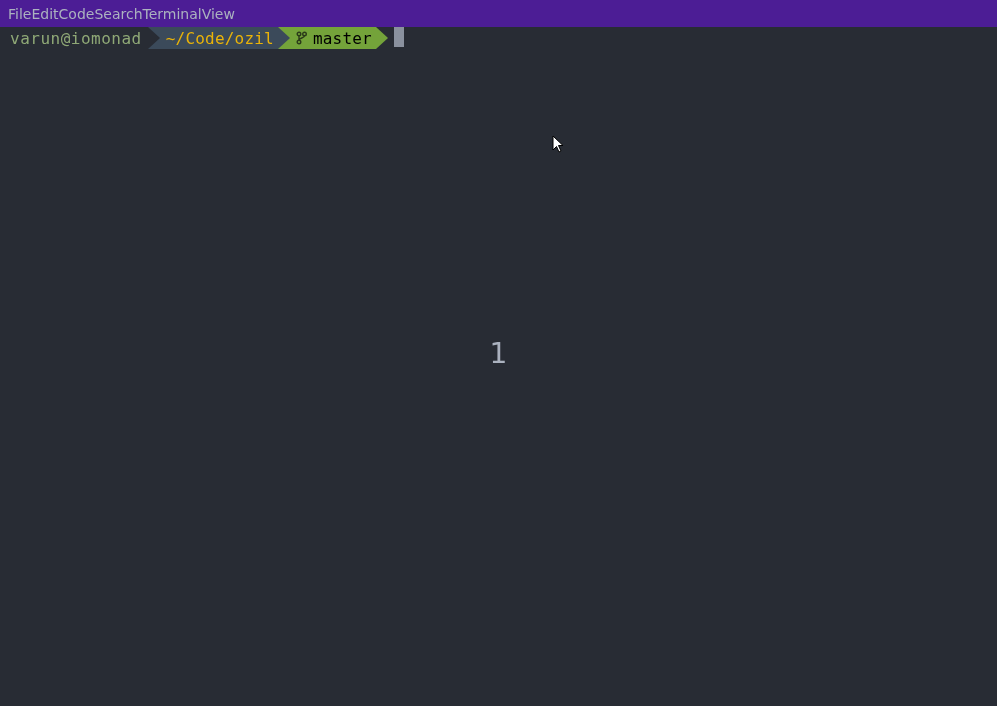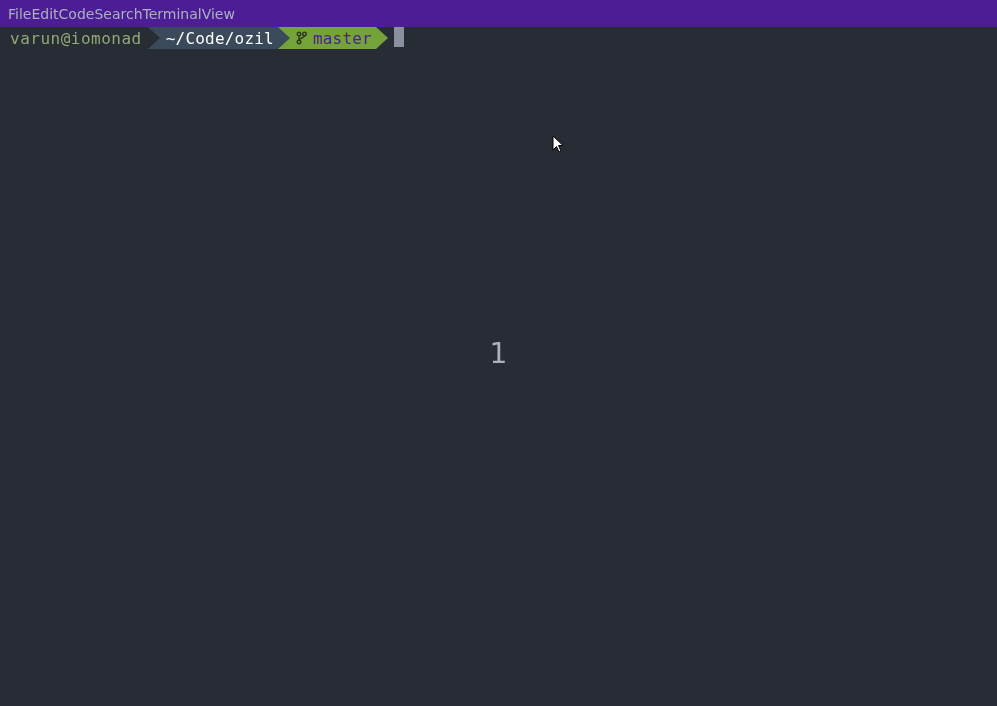--- a/index.html
+++ b/index.html
@@ -68,36 +68,36 @@
     
     .arrow-into-path {
       border-left: 12px solid #282c34;
       position: absolute;
       left: 0;
       z-index: 2;
     }
     
     .segment-path {
       background: #3b4a5a;
-      color: #ffffff;
+      color: #eab308;
       padding-left: 18px;
       padding-right: 4px;
       letter-spacing: 0.2px;
     }
     
     .arrow-path-out {
       border-left: 12px solid #3b4a5a;
       position: absolute;
       right: -12px;
       z-index: 3;
     }
     
     .segment-branch {
       background: #74a33a;
-      color: #4c1d95;
+      color: #000000;
       padding-left: 18px;
       padding-right: 4px;
       font-weight: 500;
       letter-spacing: 0.2px;
     }
     
     .arrow-branch-out {
       border-left: 12px solid #74a33a;
       position: absolute;
       right: -12px;

